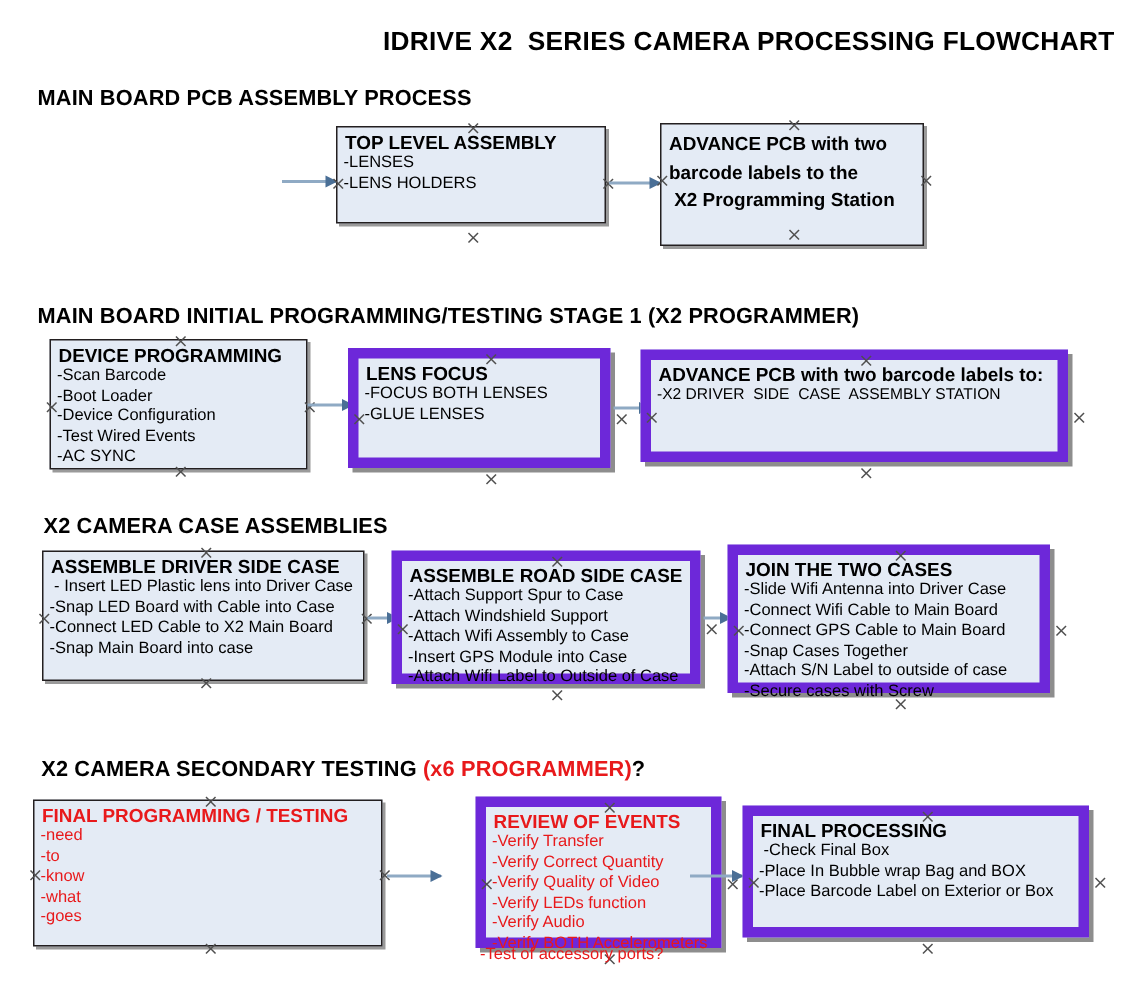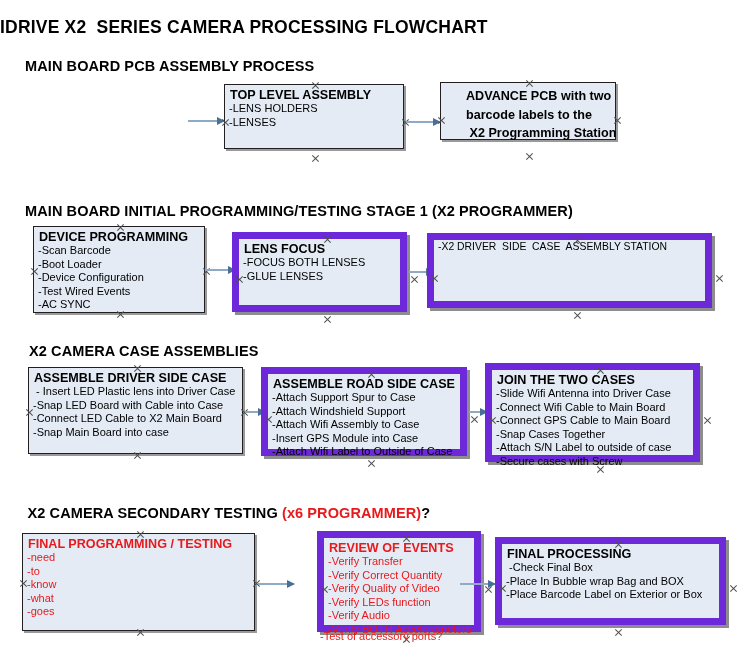--- a/index.html
+++ b/index.html
@@ -18,21 +18,21 @@
     background: #ffffff;
     overflow: hidden;
   }
 
   
   .chart-title {
     position: absolute;
     left: 0;
     top: 17px;
     width: 743px;
-    text-align: left;
+    text-align: right;
     font-size: 17.5px;
     font-weight: bold;
     color: #000000;
     letter-spacing: 0.2px;
     white-space: pre;
   }
 
   
   .section-head {
     position: absolute;
@@ -149,31 +149,31 @@
 
   <div class="chart-title">IDRIVE X2  SERIES CAMERA PROCESSING FLOWCHART</div>
 
   <div class="section-head" style="left:25px; top:58px;">MAIN BOARD PCB ASSEMBLY PROCESS</div>
 
 
   <div class="conn" style="left:188px; top:120px; width:36px;"></div>
 
   <div class="pbox" style="left:224px; top:84px; width:180px; height:65px;">
     <div class="btitle">TOP LEVEL ASSEMBLY</div>
+    <div class="bline">-LENSES</div>
     <div class="bline">-LENS HOLDERS</div>
-    <div class="bline">-LENSES</div>
     <div class="handle" style="left:90px; top:0px;"></div>
     <div class="handle" style="left:90px; top:73px;"></div>
     <div class="handle" style="left:0px; top:37px;"></div>
     <div class="handle" style="left:180px; top:37px;"></div>
   </div>
 
   <div class="conn" style="left:406px; top:121px; width:34px;"></div>
 
-  <div class="pbox" style="left:440px; top:82px; width:176px; height:58px;padding-left:20px;">
+  <div class="pbox" style="left:440px; top:82px; width:176px; height:82px;">
     <div class="bigline" style="padding-top:4px;">ADVANCE PCB with two</div>
     <div class="bigline">barcode labels to the</div>
     <div class="bigline"> X2 Programming Station</div>
     <div class="handle" style="left:88px; top:0px;"></div>
     <div class="handle" style="left:88px; top:73px;"></div>
     <div class="handle" style="left:0px; top:37px;"></div>
     <div class="handle" style="left:176px; top:37px;"></div>
   </div>
 
   <div class="section-head" style="left:25px; top:203px;">MAIN BOARD INITIAL PROGRAMMING/TESTING STAGE 1 (X2 PROGRAMMER)</div>
@@ -199,20 +199,21 @@
     <div class="bline">-GLUE LENSES</div>
     <div class="handle" style="left:88px; top:0px;"></div>
     <div class="handle" style="left:88px; top:80px;"></div>
     <div class="handle" style="left:0px; top:40px;"></div>
     <div class="handle" style="left:175px; top:40px;"></div>
   </div>
 
   <div class="conn" style="left:409px; top:271px; width:24px;"></div>
 
   <div class="pbox thickgray" style="left:427px; top:233px; width:285px; height:75px;">
+    <div class="btitle">ADVANCE PCB with two barcode labels to:</div>
     <div class="midline">-X2 DRIVER  SIDE  CASE  ASSEMBLY STATION</div>
     <div class="handle" style="left:143px; top:0px;"></div>
     <div class="handle" style="left:143px; top:75px;"></div>
     <div class="handle" style="left:0px; top:38px;"></div>
     <div class="handle" style="left:285px; top:38px;"></div>
   </div>
 
   <div class="section-head" style="left:29px; top:343px;">X2 CAMERA CASE ASSEMBLIES</div>
 
   <div class="pbox" style="left:28px; top:367px; width:215px; height:87px;">

